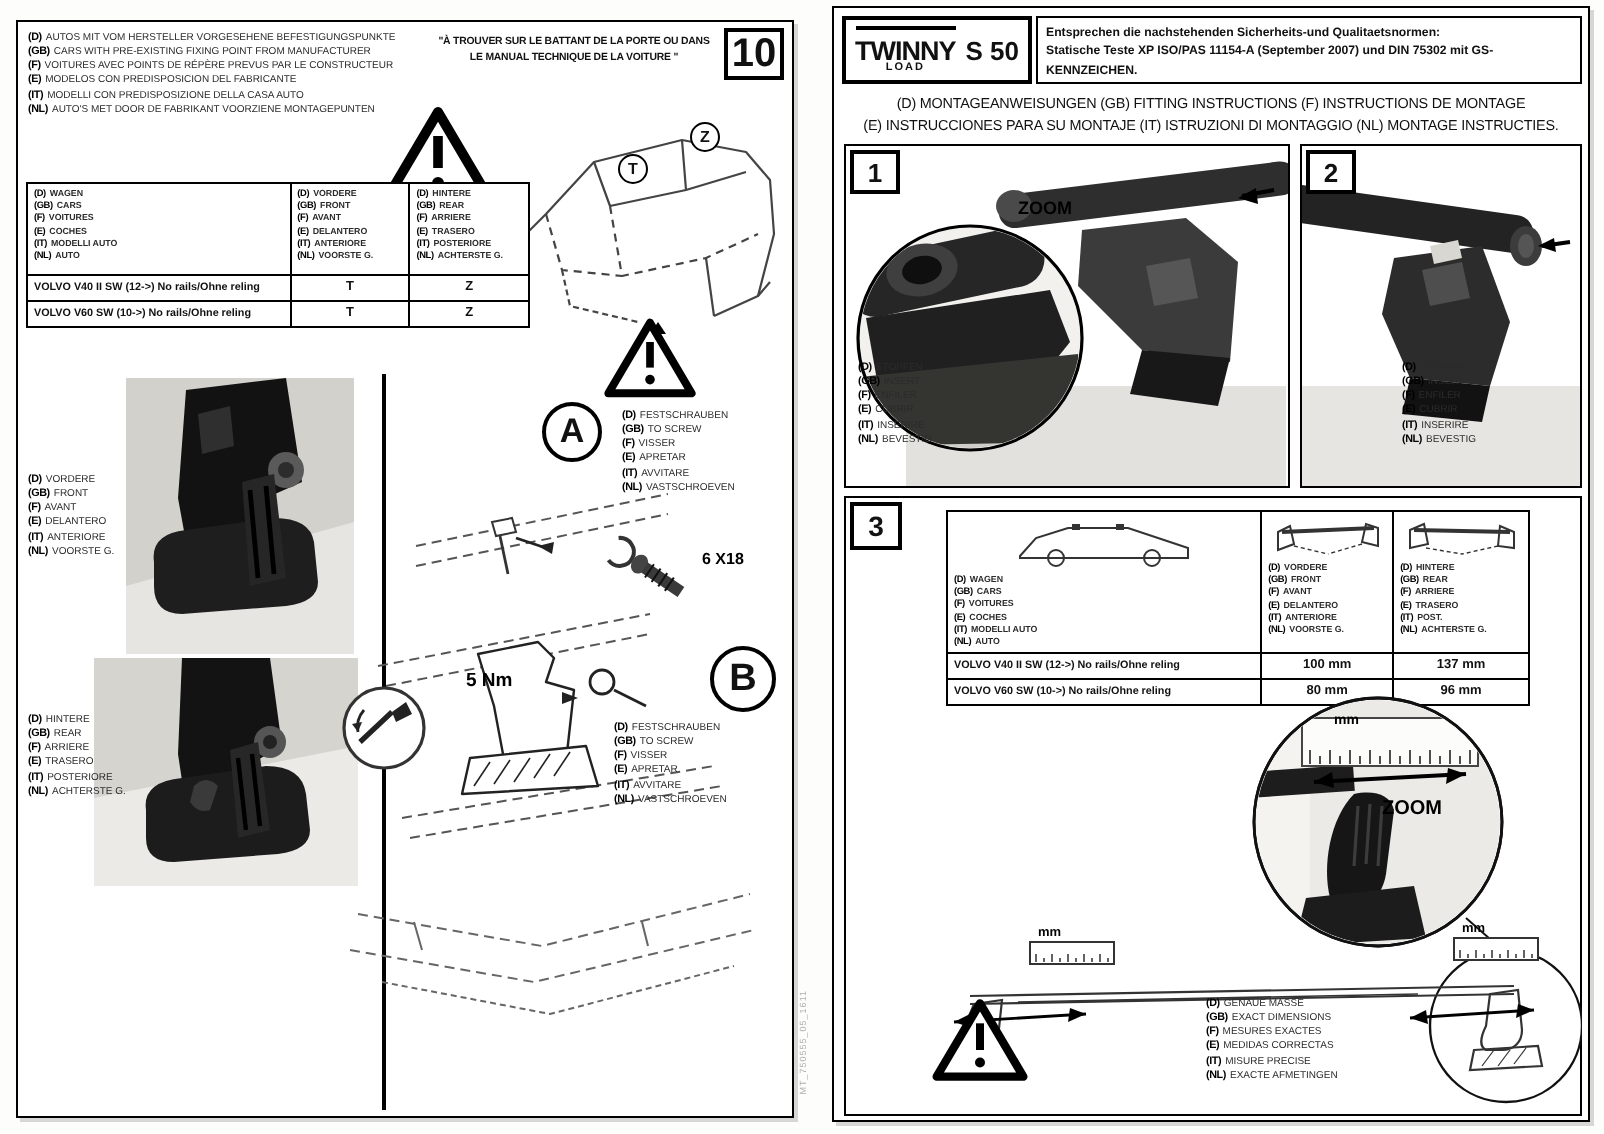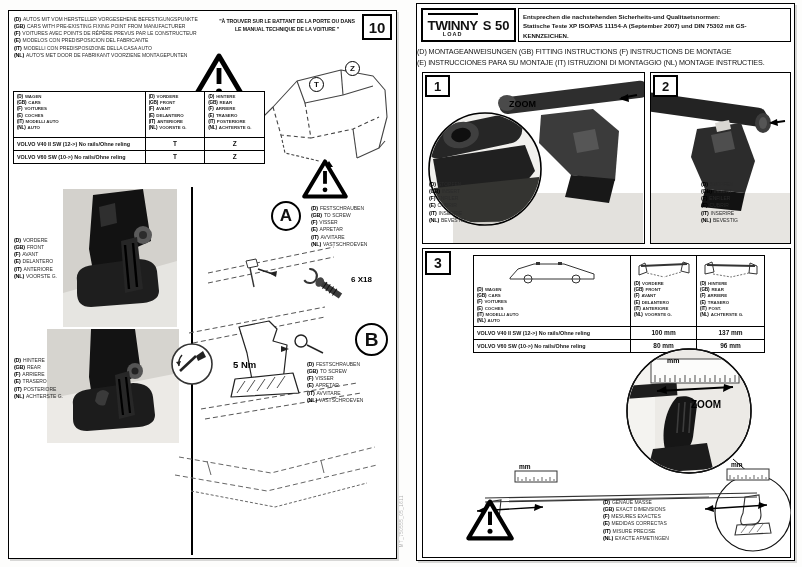--- a/index.html
+++ b/index.html
@@ -17,21 +17,21 @@
   .badge{border:2px solid #000;border-radius:50%;background:#fff;display:flex;align-items:center;justify-content:center;font-weight:bold;}
   .mini-badge{border:1.4px solid #000;border-radius:50%;background:#fff;display:flex;align-items:center;justify-content:center;font-weight:bold;font-size:8px;width:15px;height:15px;}
   .vtable{border-collapse:collapse;background:#fff;}
   .vtable th,.vtable td{border:1px solid #000;vertical-align:top;text-align:left;padding:2px 3px;}
   .vtable td.car{font-weight:bold;font-size:5.4px;white-space:nowrap;padding-top:3px;}
   .vtable td.val{font-weight:bold;font-size:6.5px;text-align:center;padding-top:2px;}
   .vtable tbody tr{height:13px;}
   .hdr-draw{display:block;margin:1px auto 2px auto;}
   .boldlbl{font-weight:bold;color:#000;position:absolute;}
   .note{font-size:5.2px;font-weight:bold;text-align:center;line-height:1.5;letter-spacing:-.1px;}
-  .instr{position:absolute;width:100%;text-align:left;font-size:7.2px;letter-spacing:-.1px;color:#111;}
+  .instr{position:absolute;width:100%;text-align:center;font-size:7.2px;letter-spacing:-.1px;color:#111;}
   .brandbox{display:flex;align-items:center;justify-content:center;gap:5px;border:2px solid #000;background:#fff;}
   .brand-main{font-size:13.5px;font-weight:bold;letter-spacing:-.5px;line-height:1;border-top:2.5px solid #000;padding-top:4px;}
   .brand-sub{font-size:5.5px;font-weight:bold;letter-spacing:1px;text-align:center;line-height:1;}
   .model{font-size:13px;font-weight:bold;text-align:center;}
   .norms{border:1.5px solid #000;font-size:6.1px;font-weight:bold;line-height:1.55;padding:3px 4px;background:#fff;}
   .photo{background:#d8d6d1;overflow:hidden;}
   .vcode{writing-mode:vertical-rl;transform:rotate(180deg);font-size:4.5px;color:#b0b0b0;letter-spacing:.5px;}
   .divider{background:#000;}
 </style>
 </head>
@@ -45,21 +45,21 @@
         <div class="ll-row"><b>(D)</b><span>AUTOS MIT VOM HERSTELLER VORGESEHENE BEFESTIGUNGSPUNKTE</span></div>
         <div class="ll-row"><b>(GB)</b><span>CARS WITH PRE-EXISTING FIXING POINT FROM MANUFACTURER</span></div>
         <div class="ll-row"><b>(F)</b><span>VOITURES AVEC POINTS DE RÉPÈRE PREVUS PAR LE CONSTRUCTEUR</span></div>
         <div class="ll-row"><b>(E)</b><span>MODELOS CON PREDISPOSICION DEL FABRICANTE</span></div>
         <div class="ll-row"><b>(IT)</b><span>MODELLI CON PREDISPOSIZIONE DELLA CASA AUTO</span></div>
         <div class="ll-row"><b>(NL)</b><span>AUTO'S MET DOOR DE FABRIKANT VOORZIENE MONTAGEPUNTEN</span></div>
       </div>
 
     <div class="note abs" style="left:208px;top:7px;width:140px;">"À TROUVER SUR LE BATTANT DE LA PORTE OU DANS LE MANUAL TECHNIQUE DE LA VOITURE "</div>
 
-    <div class="numbox abs" style="right:4px;top:3px;width:30px;height:26px;font-size:15px;">10</div>
+    <div class="numbox abs" style="right:4px;top:3px;width:30px;height:26px;font-size:20px;">10</div>
 
     <svg class="abs" style="left:180px;top:40px;" width="60" height="54" viewBox="0 0 60 54">
       <path d="M30,5 L56,49 L4,49 Z" fill="#fff" stroke="#000" stroke-width="5" stroke-linejoin="round"></path>
       <rect x="27.6" y="17" width="4.8" height="16" fill="#000"></rect>
         <circle cx="30" cy="40.5" r="3" fill="#000"></circle>
     </svg>
 
     <svg class="abs" style="left:238px;top:34px;" width="148" height="130" viewBox="0 0 148 130">
       <g fill="none" stroke="#444" stroke-width="1.1" stroke-linejoin="round">
         <path d="M6,82 L26,62 L50,36 L94,25 L126,31 L138,45 L140,72 L132,103 L110,113"></path>
@@ -242,21 +242,21 @@
       <path d="M112,52 l-8,-3 l0,6 Z" fill="#222"></path>
     </svg>
 
     <svg class="abs" style="left:160px;top:330px;" width="46" height="46" viewBox="0 0 46 46">
       <circle cx="23" cy="23" r="20" fill="#fff" stroke="#333" stroke-width="1.6"></circle>
       <path d="M11,30 L27,15" stroke="#222" stroke-width="2.6"></path>
       <path d="M27,15 l7,-5 l3,6 l-8,4 Z" fill="#222"></path>
       <path d="M13,14 a13,13 0 0 0 -3,11" fill="none" stroke="#222" stroke-width="1.4"></path>
       <path d="M10,25 l-3,-4 l5,-1 Z" fill="#222"></path>
     </svg>
-    <span class="boldlbl" style="left:208px;top:348px;font-size:9.5px;padding-left:16px;">5 Nm</span>
+    <span class="boldlbl" style="left:208px;top:324px;font-size:9.5px;padding-left:16px;">5 Nm</span>
 
     <div class="badge abs" style="left:346px;top:312px;width:33px;height:33px;font-size:19px;">B</div>
     <div class="ll abs" style="left:298px;top:350px;width:90px;">
         <div class="ll-row"><b>(D)</b><span>FESTSCHRAUBEN</span></div>
         <div class="ll-row"><b>(GB)</b><span>TO SCREW</span></div>
         <div class="ll-row"><b>(F)</b><span>VISSER</span></div>
         <div class="ll-row"><b>(E)</b><span>APRETAR</span></div>
         <div class="ll-row"><b>(IT)</b><span>AVVITARE</span></div>
         <div class="ll-row"><b>(NL)</b><span>VASTSCHROEVEN</span></div>
       </div>

